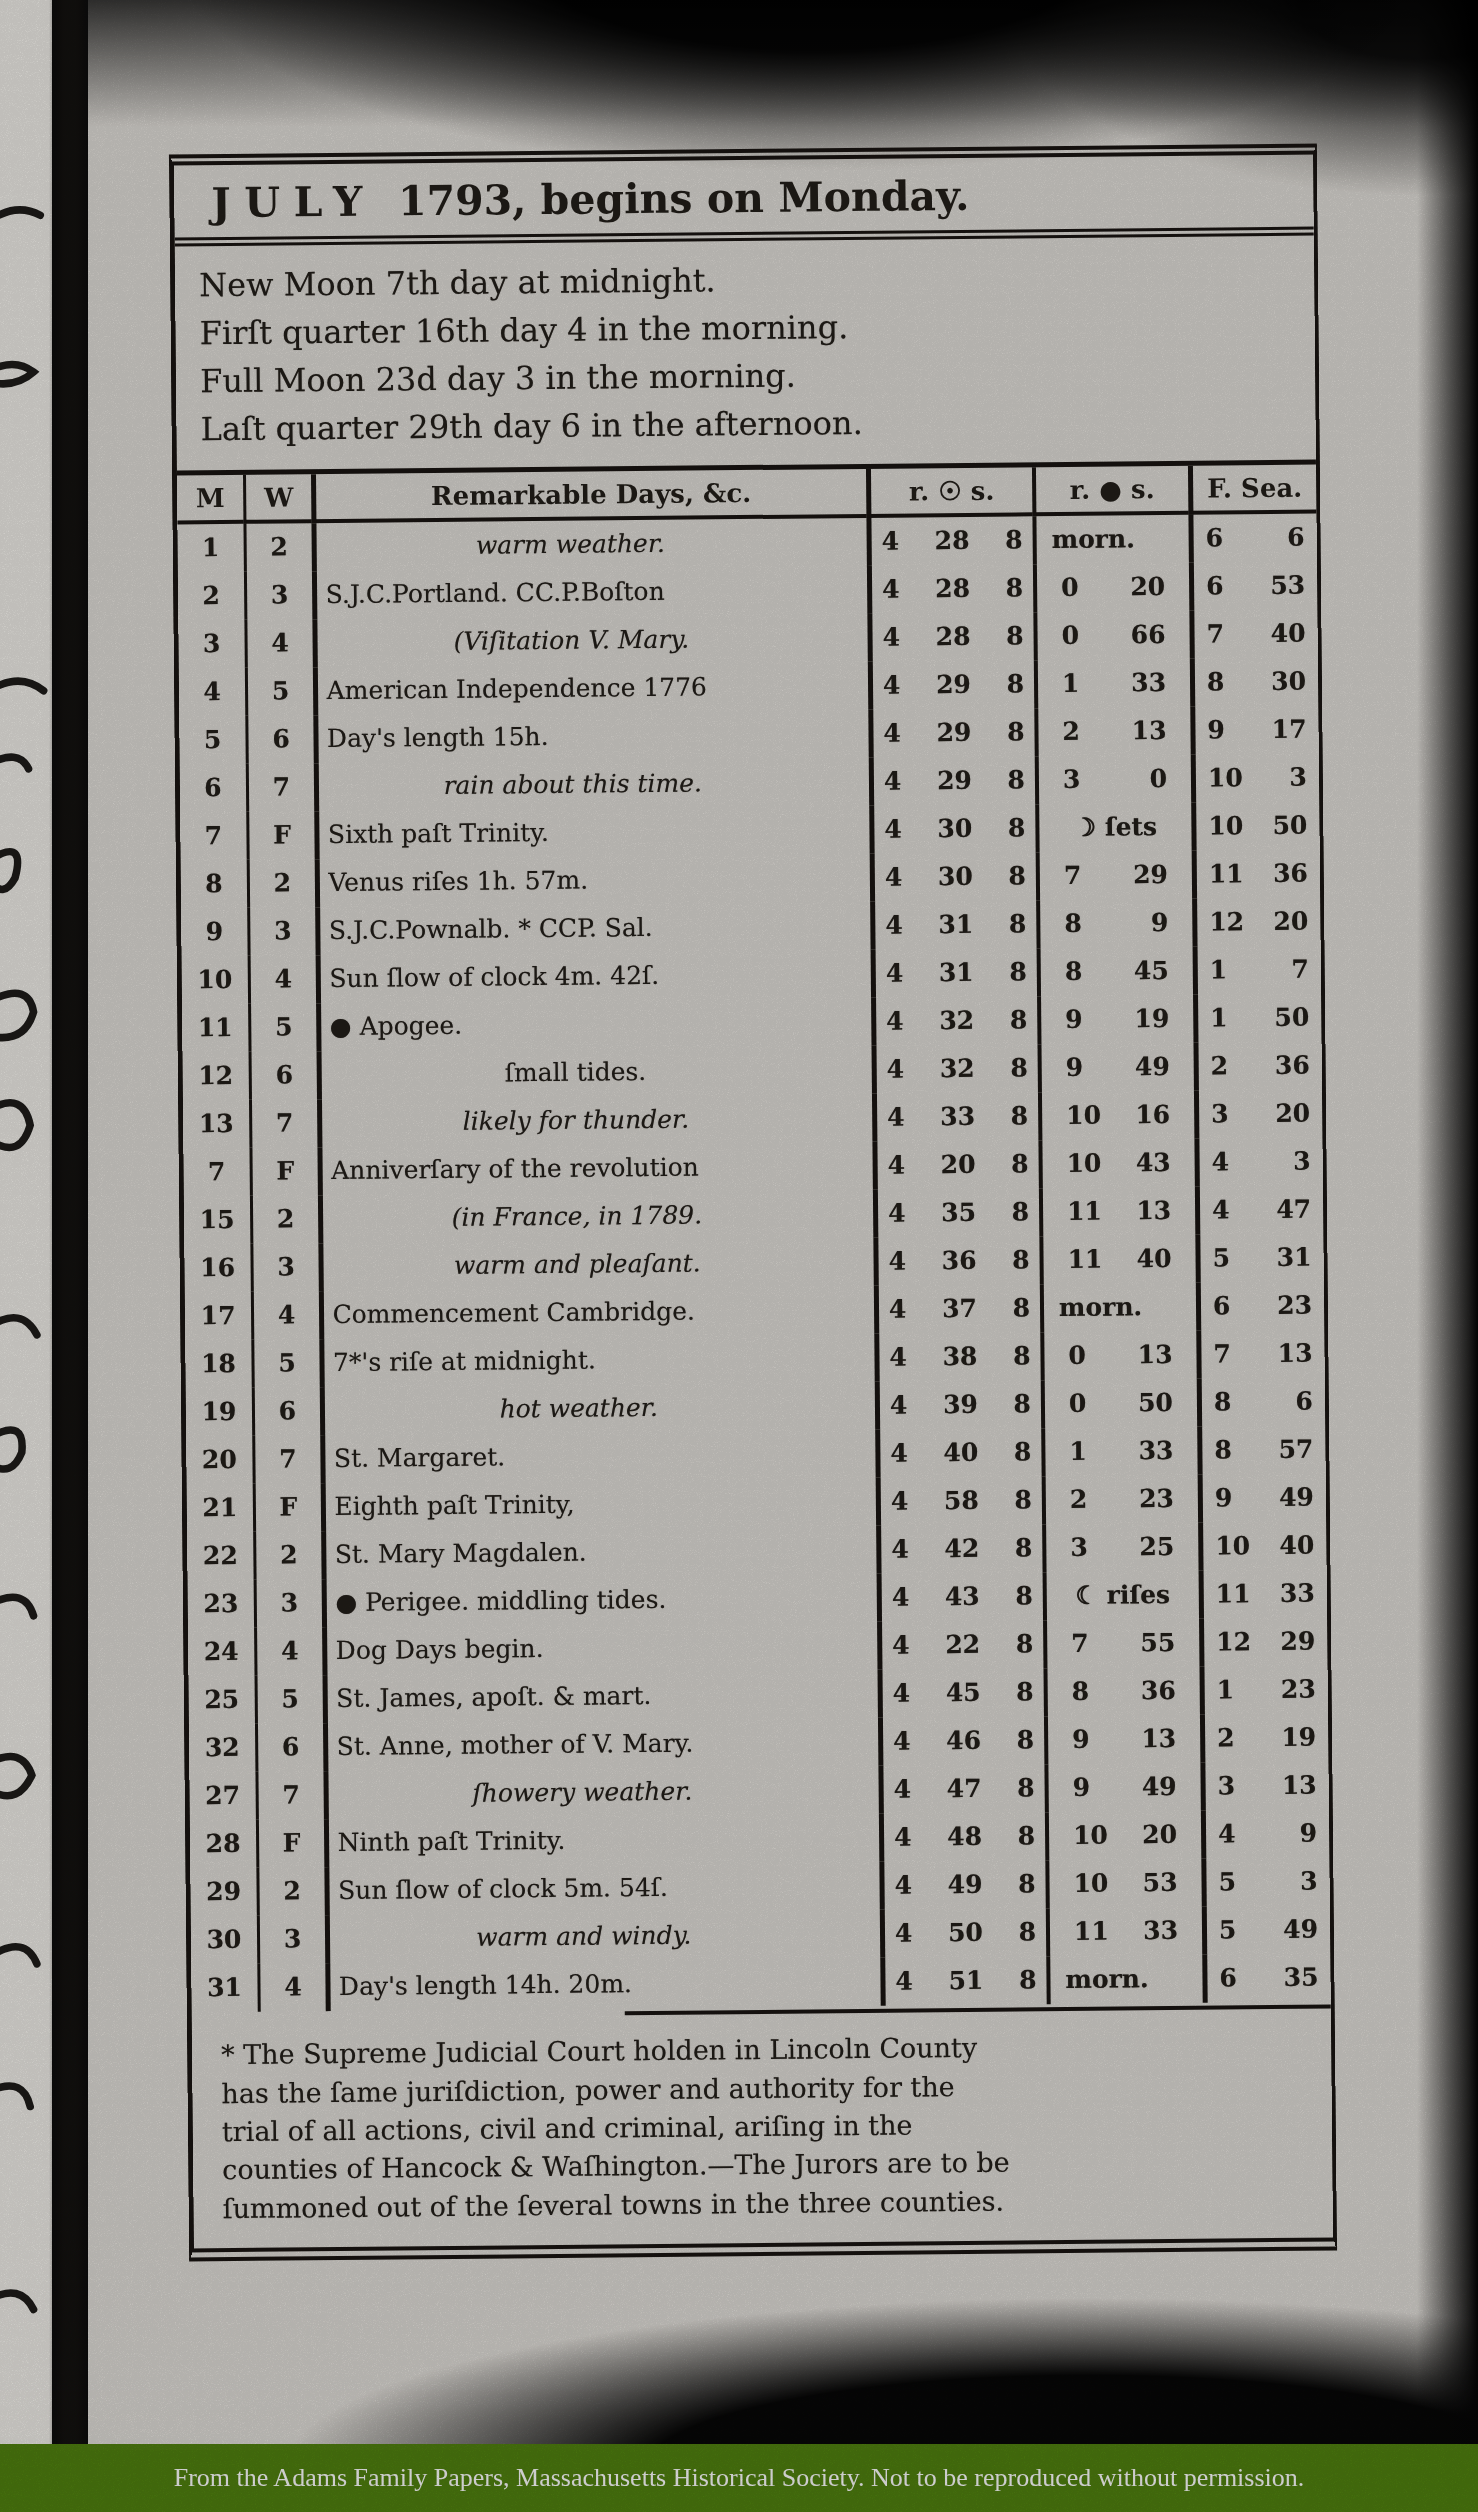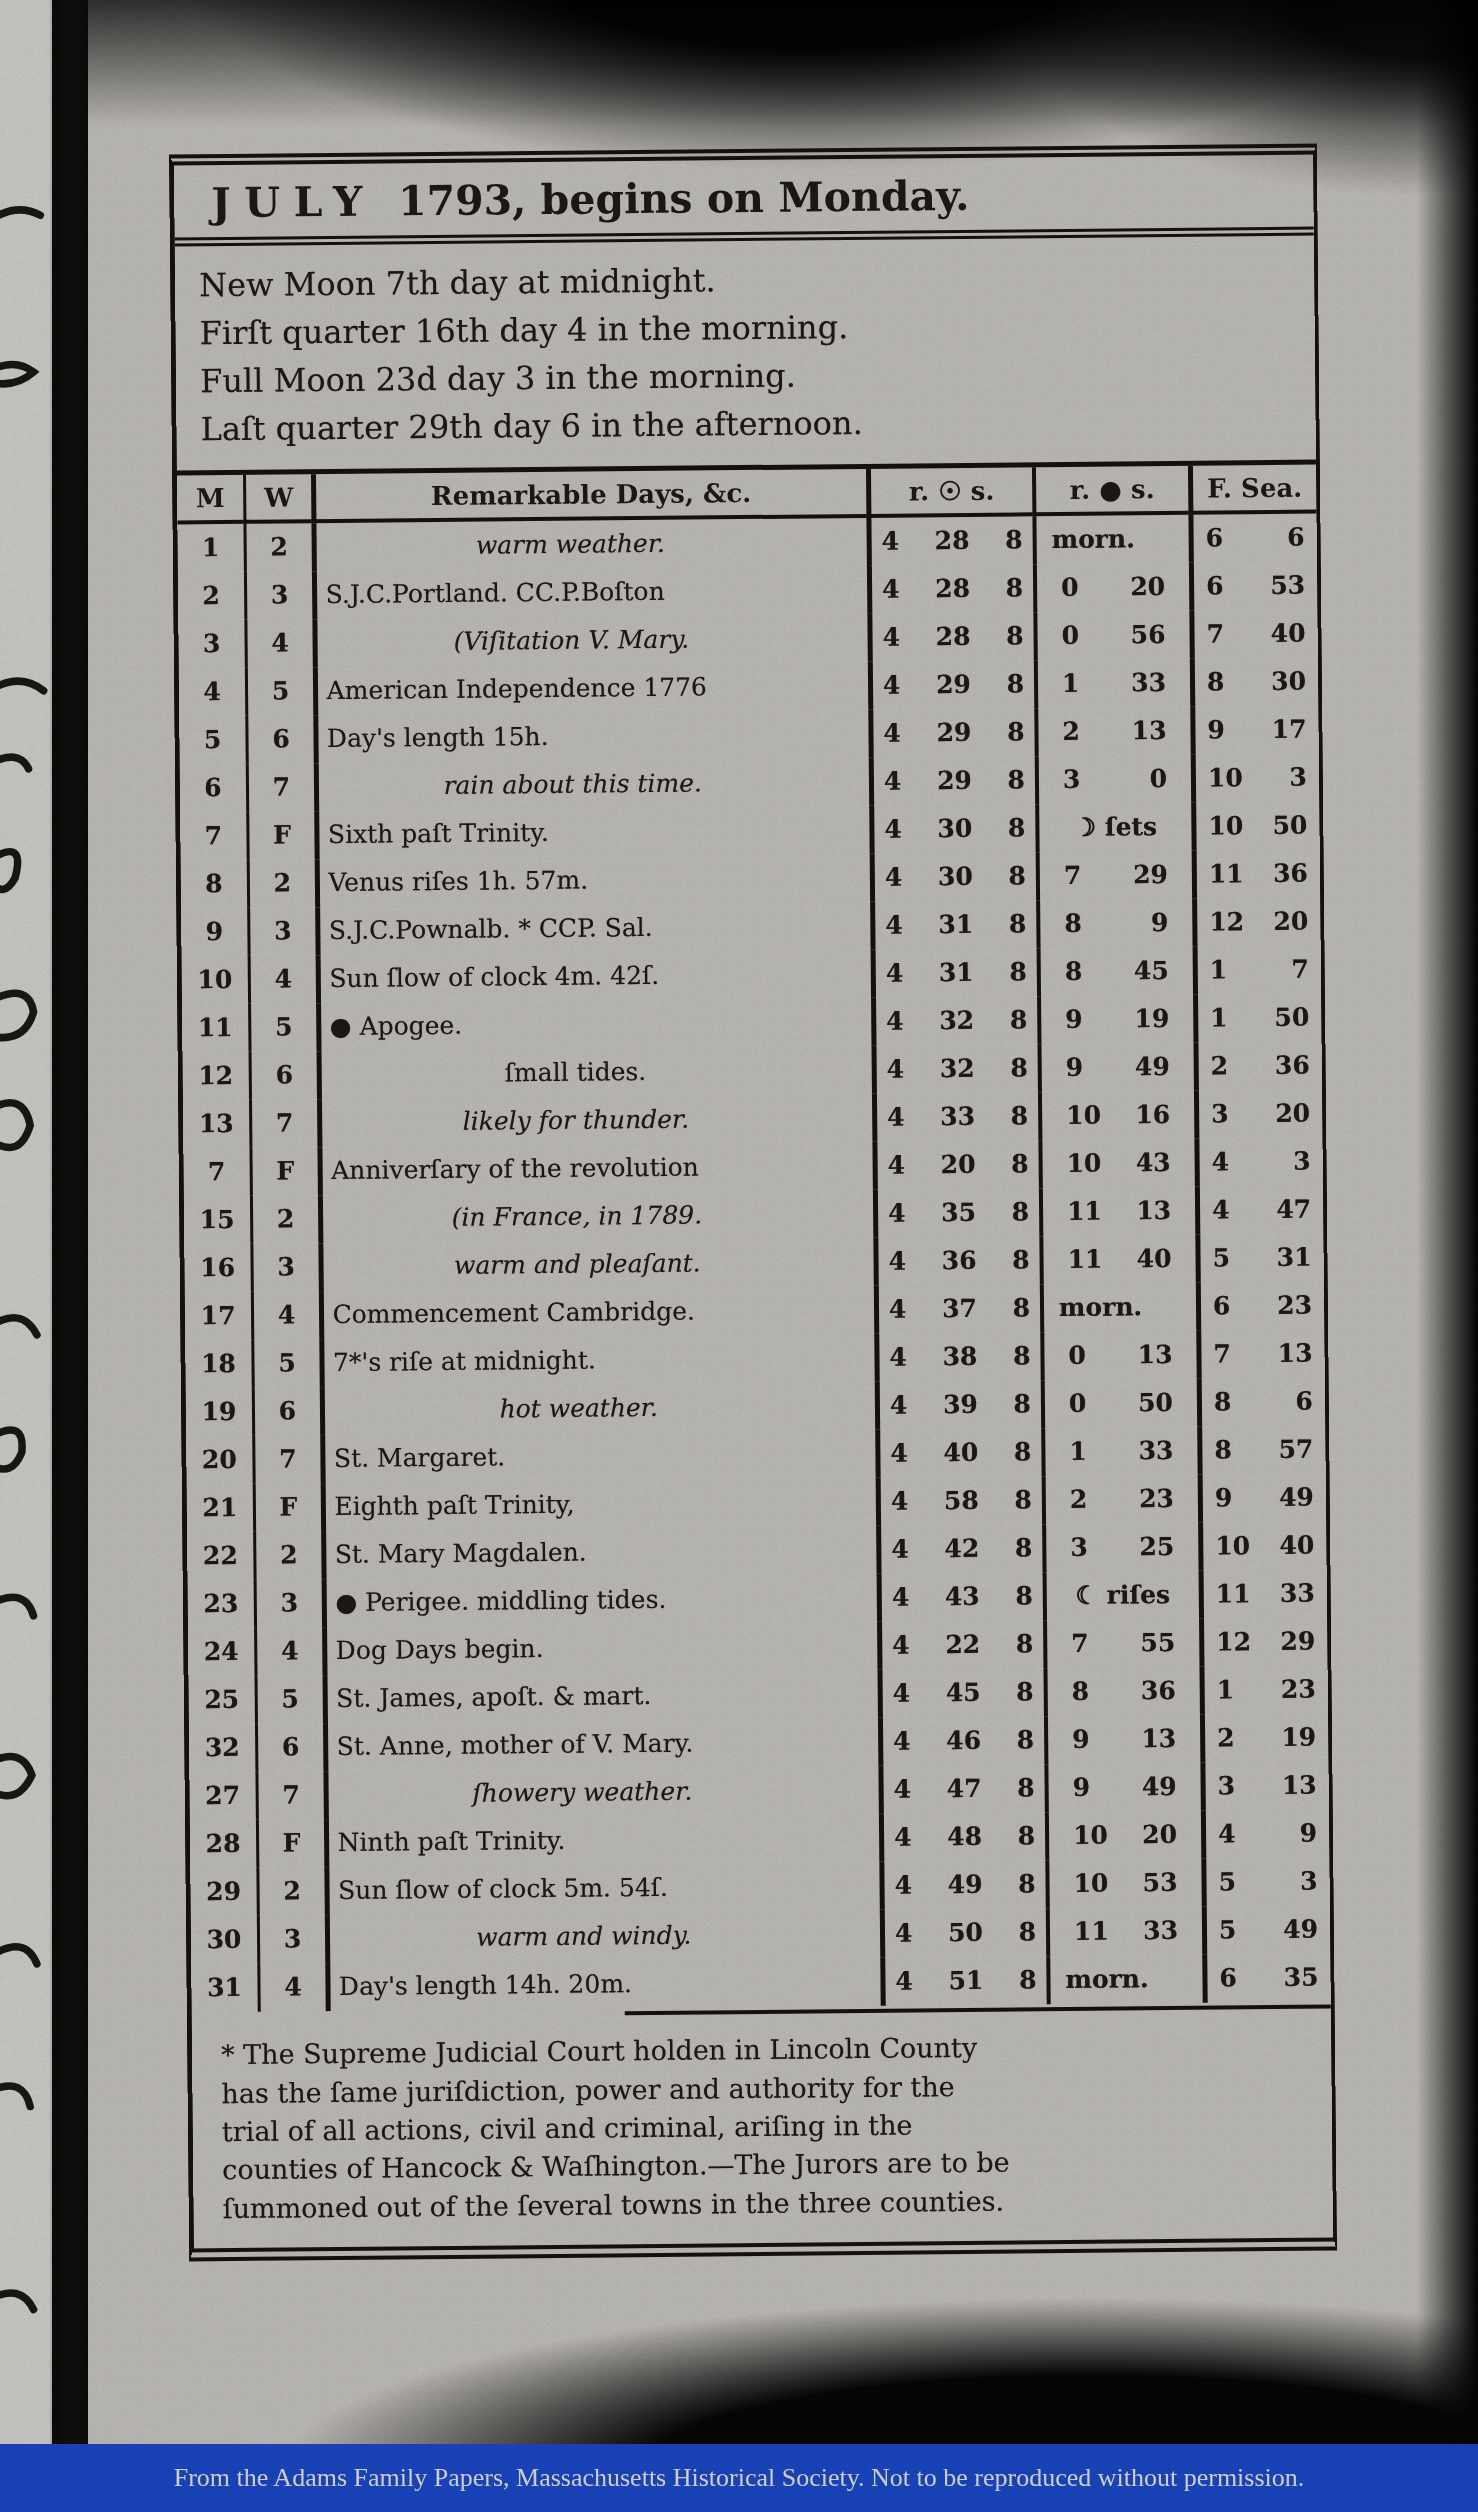--- a/index.html
+++ b/index.html
@@ -51,21 +51,21 @@
   .c-sun .num-spread{padding:0 10px;}
   .c-moon .num-spread{padding:0 24px;}
   .c-sea .num-spread{padding:0 12px;}
   .moon-left{width:100%;text-align:left;padding-left:15px;font-weight:bold;}
   .moon-center{width:100%;text-align:center;font-weight:bold;}
   .remark-c{width:100%;text-align:center;padding-right:51px;}
   .remark-ic{width:100%;text-align:center;padding-right:51px;font-style:italic;}
   .pre-foot-rule{margin:3.4px 0 0 auto;width:62%;border-top:4.2px solid #181411;}
   .footnote{padding:17px 15px 20px 29px;}
   .foot-line{font-size:27px;line-height:1.42;white-space:nowrap;text-shadow:0 0 0.8px rgba(25,20,15,.45);}
-  .caption-band{position:absolute;left:0;bottom:0;width:100%;height:68px;background:#1d4ed8;
+  .caption-band{position:absolute;left:0;bottom:0;width:100%;height:68px;background:#4d7c0f;
     display:flex;align-items:center;justify-content:center;}
   .caption-band div{color:#f3f3f3;font-size:26px;font-family:"Liberation Serif","DejaVu Serif",serif;}
   .noise{position:absolute;left:0;top:0;width:100%;height:100%;opacity:.16;pointer-events:none;}
   .hand-svg{position:absolute;left:0;top:0;}
 </style>
 </head>
 <body>
 
 <div class="photo">
 
@@ -171,21 +171,21 @@
             <div class="cell c-sun">
               <div class="num-spread">
                 <span>4</span>
                 <span>28</span>
                 <span>8</span>
               </div>
             </div>
             <div class="cell c-moon">
               <div class="num-spread">
                 <span>0</span>
-                <span>56</span>
+                <span>66</span>
               </div>
             </div>
             <div class="cell c-sea">
               <div class="num-spread">
                 <span>7</span>
                 <span>40</span>
               </div>
             </div>
           </div>
           <div class="row">

